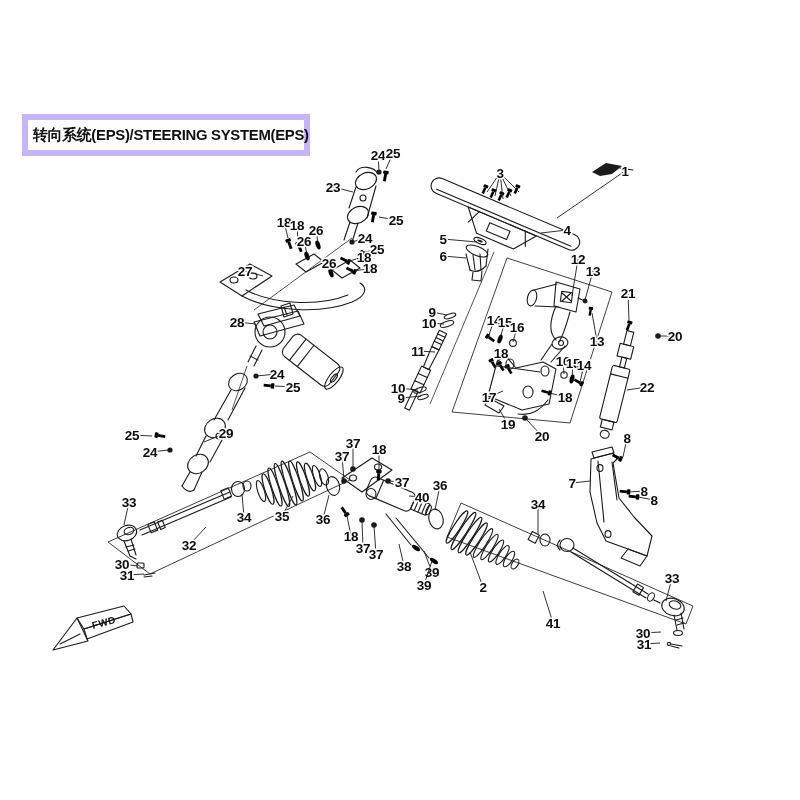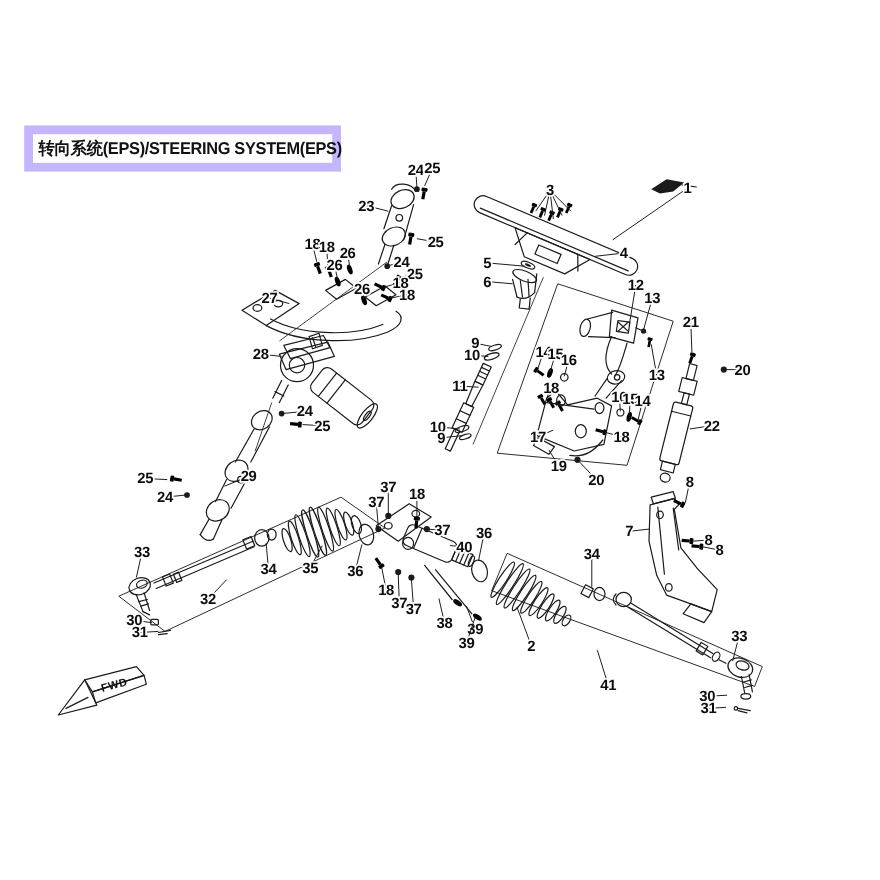--- a/index.html
+++ b/index.html
@@ -1,19 +1,19 @@
 <!DOCTYPE html>
 <html><head>
 <meta charset="utf-8">
 <style>
   html,body{margin:0;padding:0;background:#fff;}
   #page{position:relative;width:800px;height:800px;background:#fff;overflow:hidden;
         font-family:"Liberation Sans",sans-serif;}
   #title-box{position:absolute;left:22px;top:114px;width:288px;height:42px;
-             border:8px solid #c4b5fd;display:flex;align-items:center;
+             border:6px solid #c4b5fd;display:flex;align-items:center;
              padding-left:5px;box-sizing:border-box;}
   #title-box span{font-weight:bold;font-size:15.5px;color:#111;letter-spacing:-0.3px;
                   white-space:nowrap;transform:scaleX(0.96);transform-origin:left;}
   svg{position:absolute;left:0;top:0;}
   .ln, .pt path, .pt ellipse, .pt line, .pt polyline, .pt polygon, .pt rect, .pt circle{
       fill:none;stroke:#1b1b1b;stroke-width:1.1;stroke-linecap:round;stroke-linejoin:round;}
   .thin{stroke:#2a2a2a !important;stroke-width:0.8 !important;}
   .frame{fill:none;stroke:#2a2a2a;stroke-width:0.9;stroke-linejoin:round;}
   .fillb{fill:#1b1b1b !important;stroke:none !important;}
   .leader{stroke:#1b1b1b;stroke-width:0.9;}

